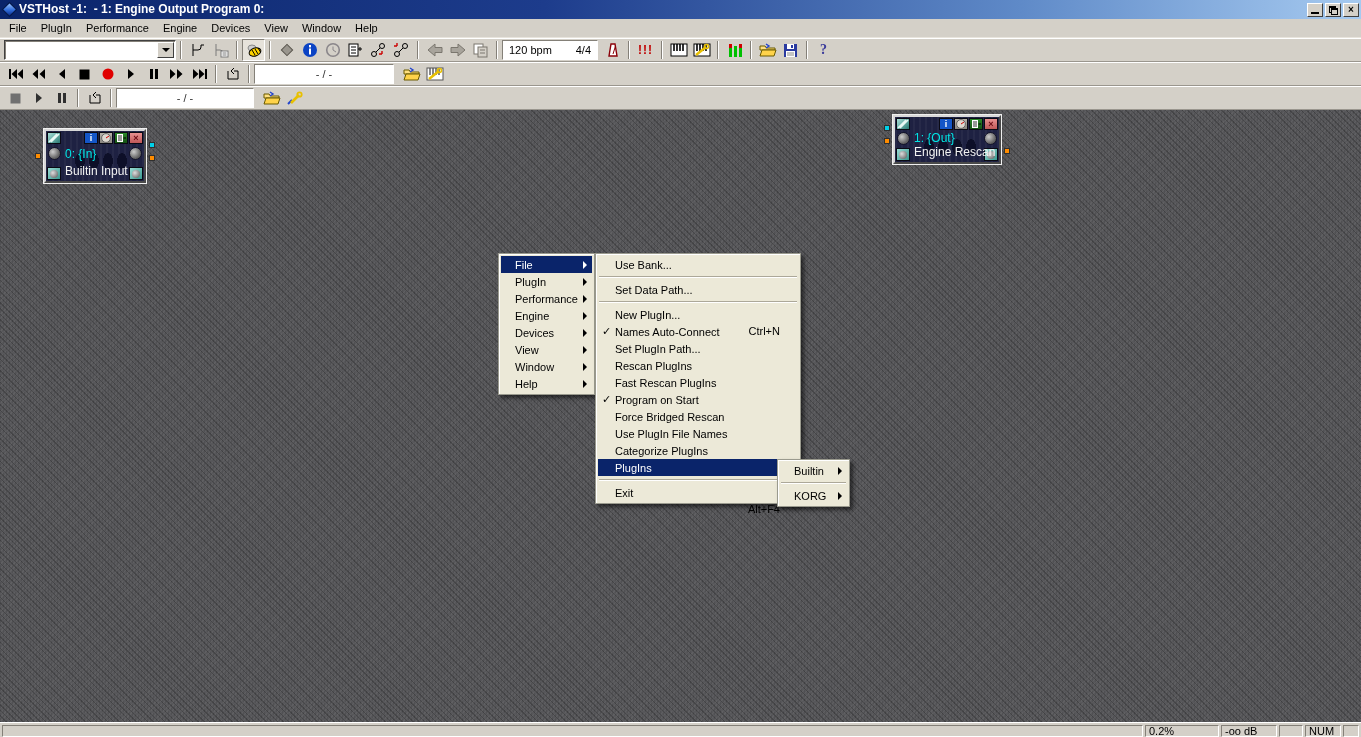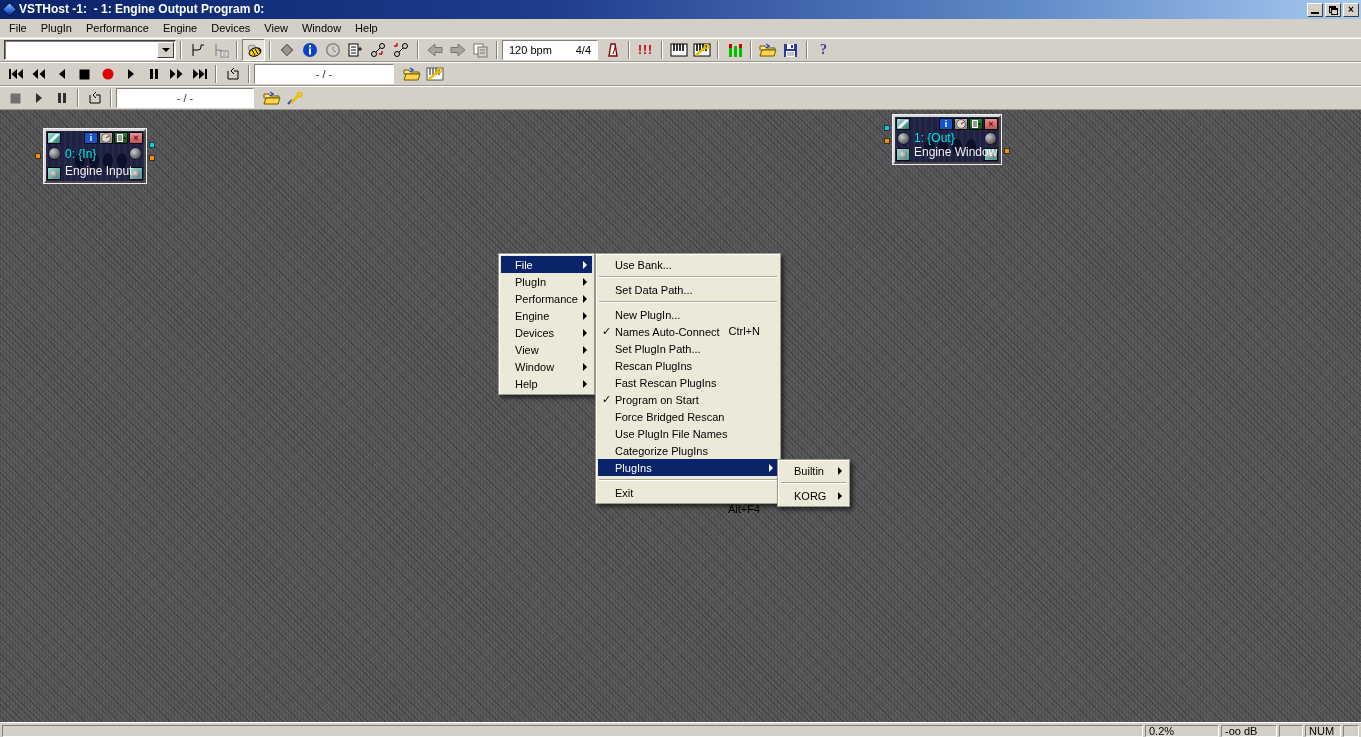--- a/index.html
+++ b/index.html
@@ -88,21 +88,21 @@
   .mi .gutter{width:14px;text-align:center;flex:0 0 auto;font-size:11px;}
   .mi .gutter16{width:17px;text-align:center;flex:0 0 auto;font-size:11px;}
   .mi .lbl{flex:1;padding-right:14px;}
   .mi .sc{padding-right:18px;margin-top:32px;}
   .arrow{position:absolute;right:5px;top:5px;width:0;height:0;
     border-left:4px solid #000;border-top:4px solid transparent;border-bottom:4px solid transparent;}
   .mi.hl{background:#0a246a;color:#fff;}
   .mi.hl .arrow{border-left-color:#fff;}
   .msep{height:2px;border-top:1px solid #aca899;border-bottom:1px solid #fff;margin:3px 1px;}
   #ctx-menu{left:498px;top:143px;width:97px;}
-  #file-menu{left:595px;top:143px;width:186px;}
+  #file-menu{left:595px;top:143px;width:206px;}
   #plugins-menu{left:777px;top:349px;width:73px;}
 
   
   .statusbar{height:15px;background:#d4d0c8;border-top:1px solid #fff;display:flex;align-items:center;padding:1px 2px 0 0;}
   .scell{height:12px;border:1px solid;border-color:#848078 #fff #fff #848078;margin-left:2px;
     display:flex;align-items:center;padding:0 3px;font-size:11px;}
   .scell.grow{flex:1;}
 </style>
 </head>
 <body>
@@ -442,21 +442,21 @@
           </span>
           <span class="knob" style="left:2px;top:16px;"></span>
           <span class="knob" style="right:2px;top:16px;"></span>
           <span class="speaker" style="left:1px;bottom:1px;">
               <span class="dot"></span>
             </span>
           <span class="speaker" style="right:1px;bottom:1px;">
               <span class="dot"></span>
             </span>
           <span class="pb-slot">0: {In}</span>
-          <span class="pb-name">Engine Input</span>
+          <span class="pb-name">Builtin Input</span>
         </div>
       </div>
       <span class="port orange" style="left:-9px;top:24px;"></span>
       <span class="port cyan" style="right:-9px;top:13px;"></span>
       <span class="port orange" style="right:-9px;top:26px;"></span>
     </div>
 
     <div class="pluginbox" style="left:892px;top:4px;width:110px;height:51px;">
       <div class="pb-frame">
         <div class="pb-body">
@@ -488,21 +488,21 @@
           </span>
           <span class="knob" style="left:2px;top:15px;"></span>
           <span class="knob" style="right:2px;top:15px;"></span>
           <span class="speaker" style="left:1px;bottom:1px;">
               <span class="dot"></span>
             </span>
           <span class="speaker" style="right:1px;bottom:1px;">
               <span class="dot"></span>
             </span>
           <span class="pb-slot" style="top:14px">1: {Out}</span>
-          <span class="pb-name">Engine Window</span>
+          <span class="pb-name">Engine Rescan</span>
         </div>
       </div>
       <span class="port cyan" style="left:-9px;top:10px;"></span>
       <span class="port orange" style="left:-9px;top:23px;"></span>
       <span class="port orange" style="right:-9px;top:33px;"></span>
     </div>
 
     <div class="menu" id="ctx-menu">
       <div class="mi hl">
           <span class="gutter"></span>

